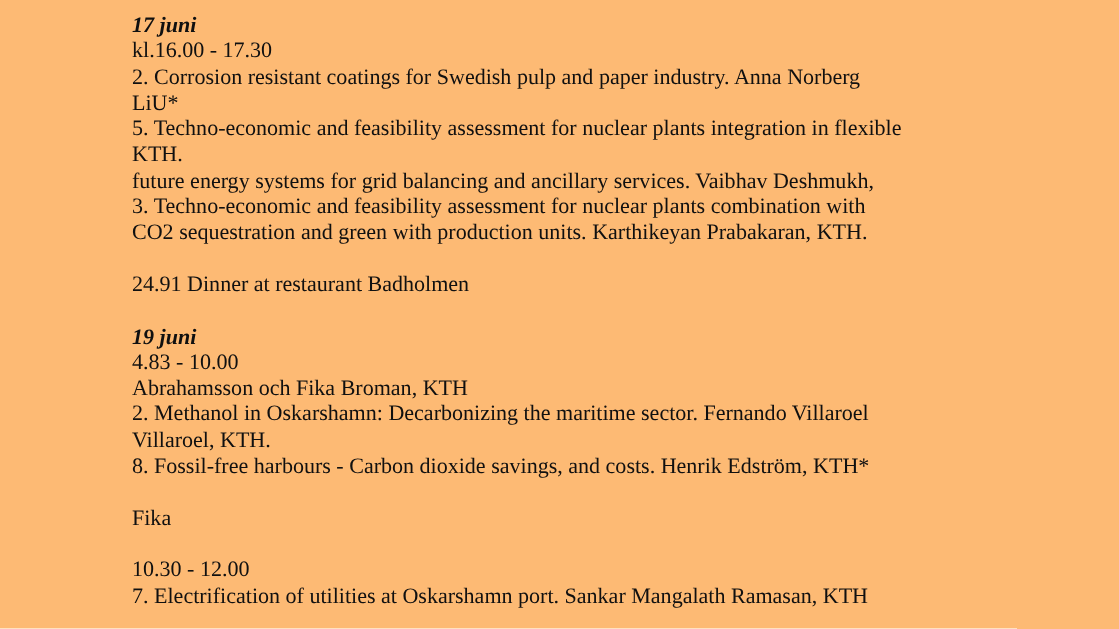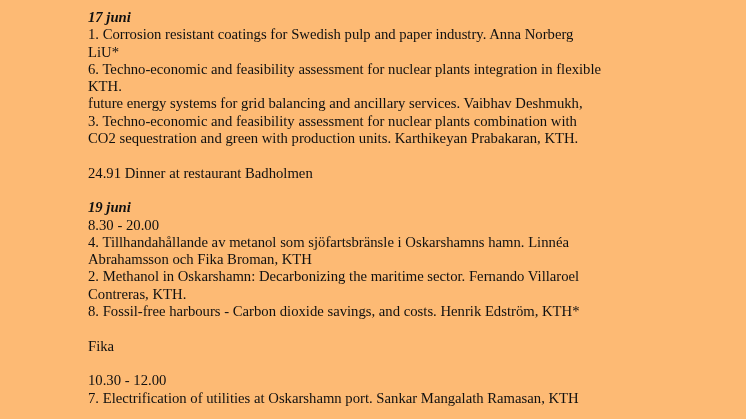--- a/index.html
+++ b/index.html
@@ -32,36 +32,36 @@
     font-weight: bold;
     font-style: italic;
   }
 </style>
 </head>
 <body>
 
 <div class="page">
   <div class="doc">
       <div class="line heading">17 juni</div>
-      <div class="line">1. Corrosion resistant coatings for Swedish pulp and paper industry. Anna Norberg</div>
+      <div class="line">kl.16.00 - 17.30</div>
+      <div class="line">2. Corrosion resistant coatings for Swedish pulp and paper industry. Anna Norberg</div>
       <div class="line">LiU*</div>
-      <div class="line">6. Techno-economic and feasibility assessment for nuclear plants integration in flexible</div>
+      <div class="line">5. Techno-economic and feasibility assessment for nuclear plants integration in flexible</div>
       <div class="line">KTH.</div>
       <div class="line">future energy systems for grid balancing and ancillary services. Vaibhav Deshmukh,</div>
       <div class="line">3. Techno-economic and feasibility assessment for nuclear plants combination with</div>
       <div class="line">CO2 sequestration and green with production units. Karthikeyan Prabakaran, KTH.</div>
       <div class="line"></div>
       <div class="line">24.91 Dinner at restaurant Badholmen</div>
       <div class="line"></div>
       <div class="line heading">19 juni</div>
-      <div class="line">8.30 - 20.00</div>
-      <div class="line">4. Tillhandahållande av metanol som sjöfartsbränsle i Oskarshamns hamn. Linnéa</div>
+      <div class="line">4.83 - 10.00</div>
       <div class="line">Abrahamsson och Fika Broman, KTH</div>
       <div class="line">2. Methanol in Oskarshamn: Decarbonizing the maritime sector. Fernando Villaroel</div>
-      <div class="line">Contreras, KTH.</div>
+      <div class="line">Villaroel, KTH.</div>
       <div class="line">8. Fossil-free harbours - Carbon dioxide savings, and costs. Henrik Edström, KTH*</div>
       <div class="line"></div>
       <div class="line">Fika</div>
       <div class="line"></div>
       <div class="line">10.30 - 12.00</div>
       <div class="line">7. Electrification of utilities at Oskarshamn port. Sankar Mangalath Ramasan, KTH</div>
     </div>
 </div>
 
 </body></html>

